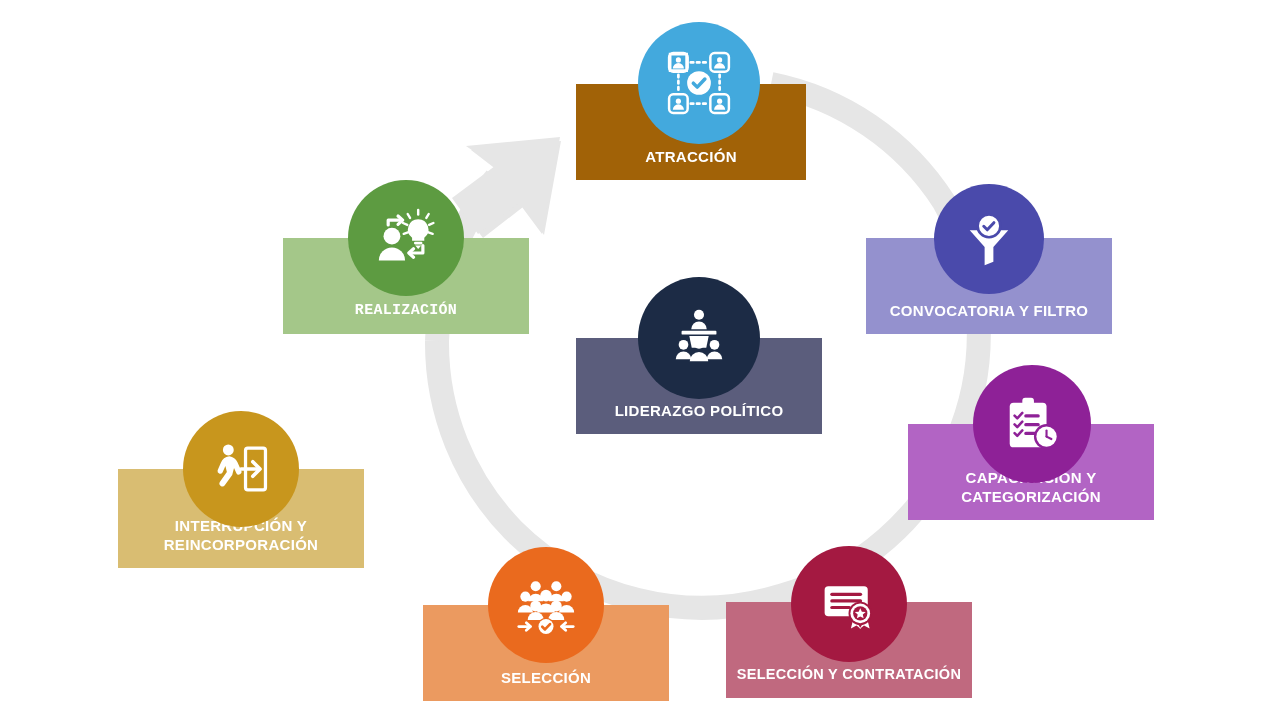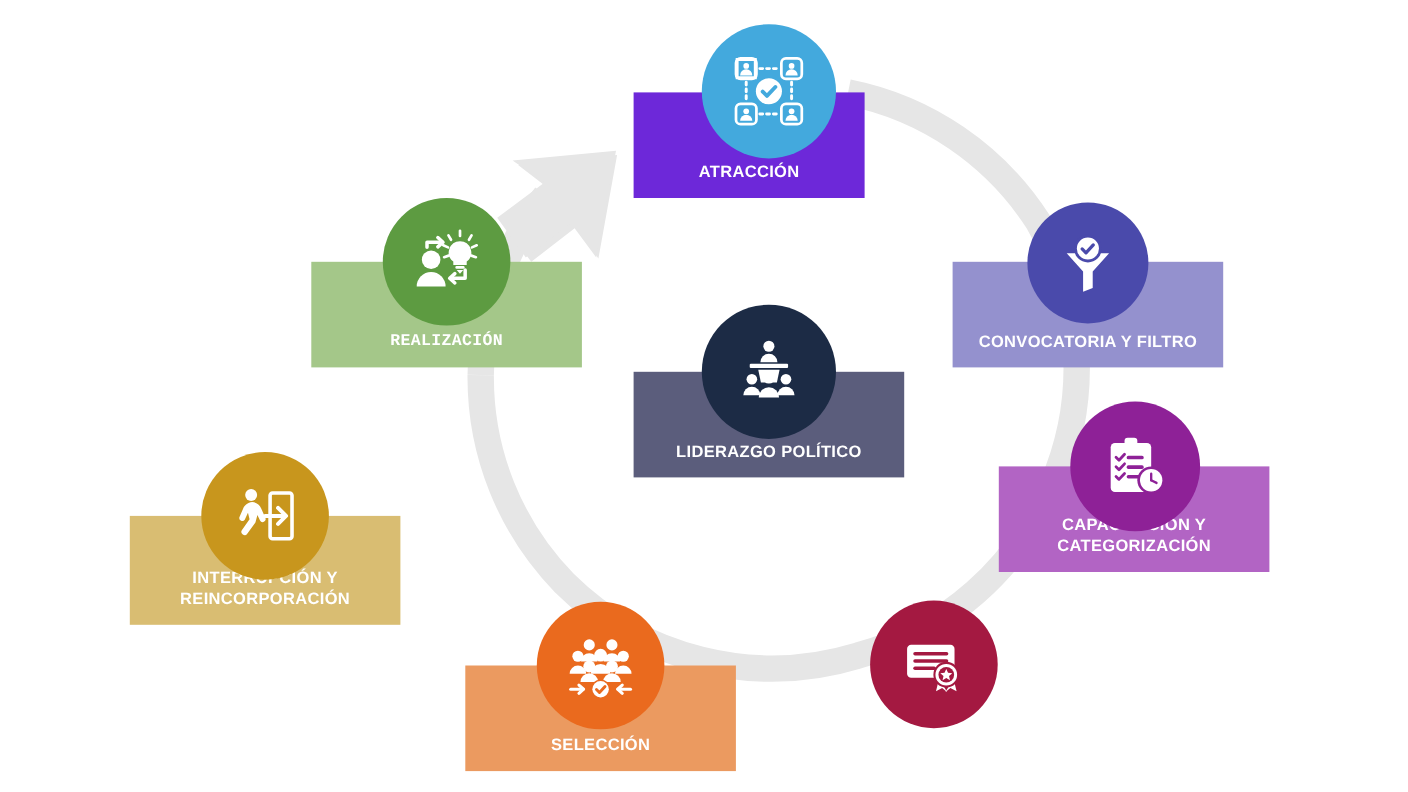--- a/index.html
+++ b/index.html
@@ -93,21 +93,21 @@
                A 268 268 0 0 0 771 84" fill="none" stroke="#e6e6e6" stroke-width="24"></path>
       <path d="M 437 341
                A 268 268 0 0 1 496 178" fill="none" stroke="#e6e6e6" stroke-width="24"></path>
     </g>
     <g transform="translate(0,0)">
       <polygon points="471,150 561,141 544,235 523,207 483,238 455,201 497,170" fill="#e6e6e6"></polygon>
       <polygon points="466,146 560,137 542,234 519,203 478,234 452,198 495,166" fill="#e6e6e6"></polygon>
     </g>
   </svg>
 
-  <div class="node-band" style="left:576px; top:84px; width:210px; height:96px; background:#6d28d9;">
+  <div class="node-band" style="left:576px; top:84px; width:230px; height:96px; background:#a16207;">
     <div class="node-label">ATRACCIÓN</div>
   </div>
   <div class="node-circle" style="left:638px; top:22px; width:122px; height:122px; background:#43a9dd;">
     <svg width="66" height="66" viewBox="0 0 64 64">
       <g fill="#ffffff">
 
         <g>
           <path d="M4 4 h16 v16 h-16 z" fill="none" stroke="#ffffff" stroke-width="2.6" rx="3"></path>
         </g>
         <g transform="translate(3,3)">
@@ -181,20 +181,23 @@
         <circle cx="47" cy="45" r="13" fill="#8e2197"></circle>
         <circle cx="47" cy="45" r="10.5" fill="#ffffff"></circle>
         <g stroke="#8e2197" stroke-width="2.2" stroke-linecap="round">
           <line x1="47" y1="45" x2="47" y2="38.8"></line>
           <line x1="47" y1="45" x2="52" y2="47.5"></line>
         </g>
       </g>
     </svg>
   </div>
 
+  <div class="node-band" style="left:726px; top:602px; width:246px; height:96px; background:#c0697f;">
+    <div class="node-label" style="font-size:14.5px;">SELECCIÓN Y CONTRATACIÓN</div>
+  </div>
   <div class="node-circle" style="left:791px; top:546px; width:116px; height:116px; background:#a41941;">
     <svg width="60" height="60" viewBox="0 0 64 64">
       <g fill="#ffffff">
         <rect x="6" y="13" width="46" height="32" rx="4"></rect>
         <g fill="#a41941">
           <rect x="12" y="20" width="34" height="3.4" rx="1.7"></rect>
           <rect x="12" y="27" width="34" height="3.4" rx="1.7"></rect>
           <rect x="12" y="34" width="22" height="3.4" rx="1.7"></rect>
         </g>
 

